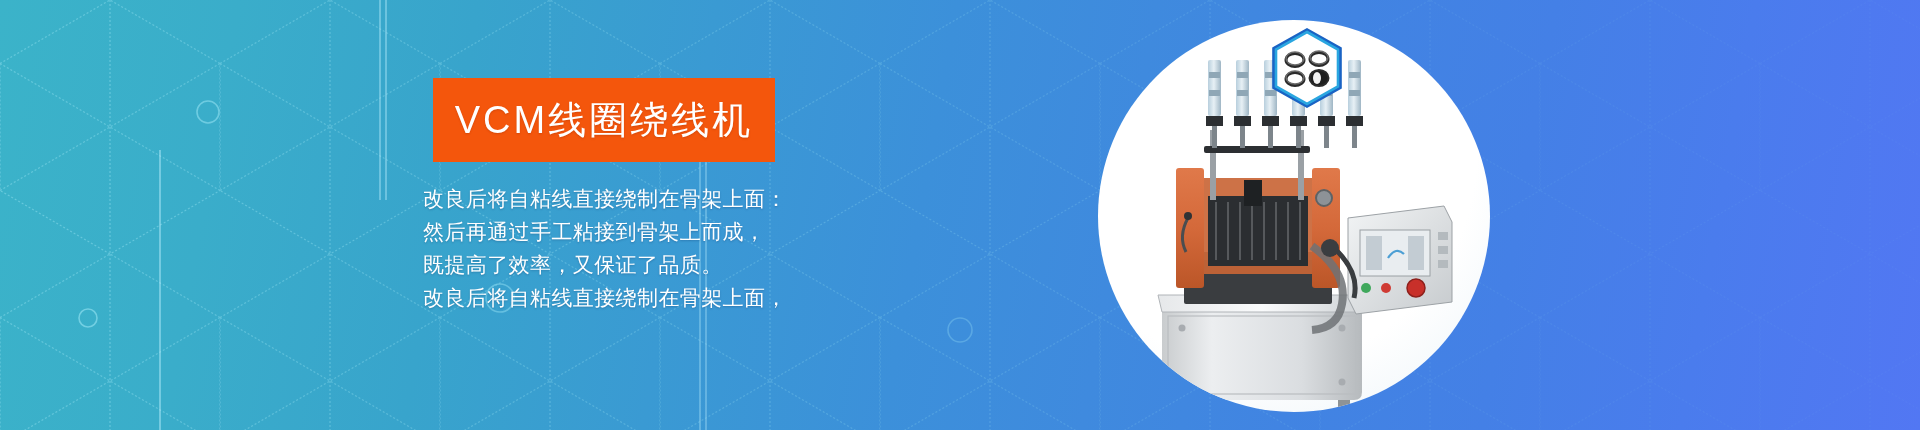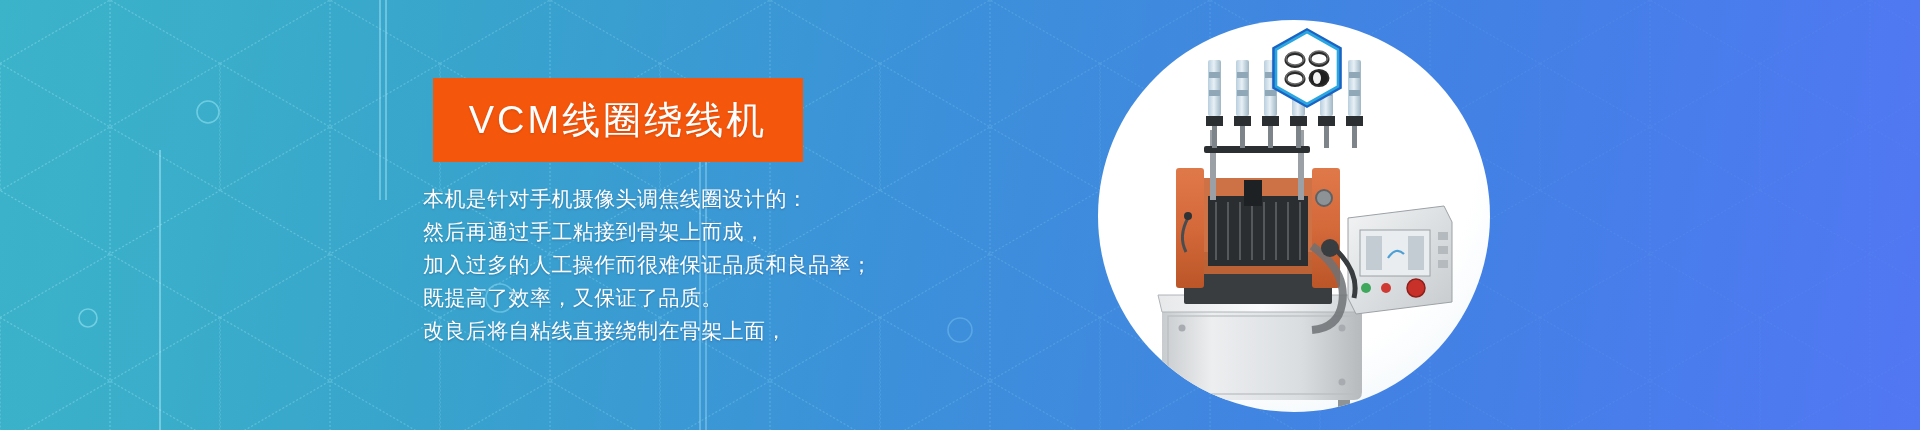--- a/index.html
+++ b/index.html
@@ -46,21 +46,21 @@
   
   #coil-badge {
     position:absolute;
     left:1270px; top:27px;
     width:74px; height:82px;
   }
   
   #title-plate {
     position:absolute;
     left:433px; top:78px;
-    width:370px; height:84px;
+    width:342px; height:84px;
     background:#f4560c;
     display:flex; align-items:center; justify-content:center;
   }
   #title-text {
     color:#ffffff;
     font-size:38px;
     font-weight:400;
     letter-spacing:3px;
     white-space:nowrap;
     line-height:1;
@@ -295,20 +295,19 @@
       <ellipse cx="49" cy="51" rx="9.5" ry="8" fill="#1f1f1f" stroke="#2b2b2b" stroke-width="2"></ellipse>
       <ellipse cx="47" cy="51" rx="4" ry="6" fill="#f2f2f2"></ellipse>
     </g>
   </svg>
 
   <div id="title-plate">
     <span id="title-text">VCM线圈绕线机</span>
   </div>
 
   <div id="body-copy">
-    <div class="line">本机是针对手机摄像头调焦线圈设计的：</div>
+    <div class="line">改良后将自粘线直接绕制在骨架上面：</div>
     <div class="line">然后再通过手工粘接到骨架上而成，</div>
-    <div class="line">加入过多的人工操作而很难保证品质和良品率；</div>
     <div class="line">既提高了效率，又保证了品质。</div>
     <div class="line">改良后将自粘线直接绕制在骨架上面，</div>
   </div>
 
 </div>
 
 </body></html>

